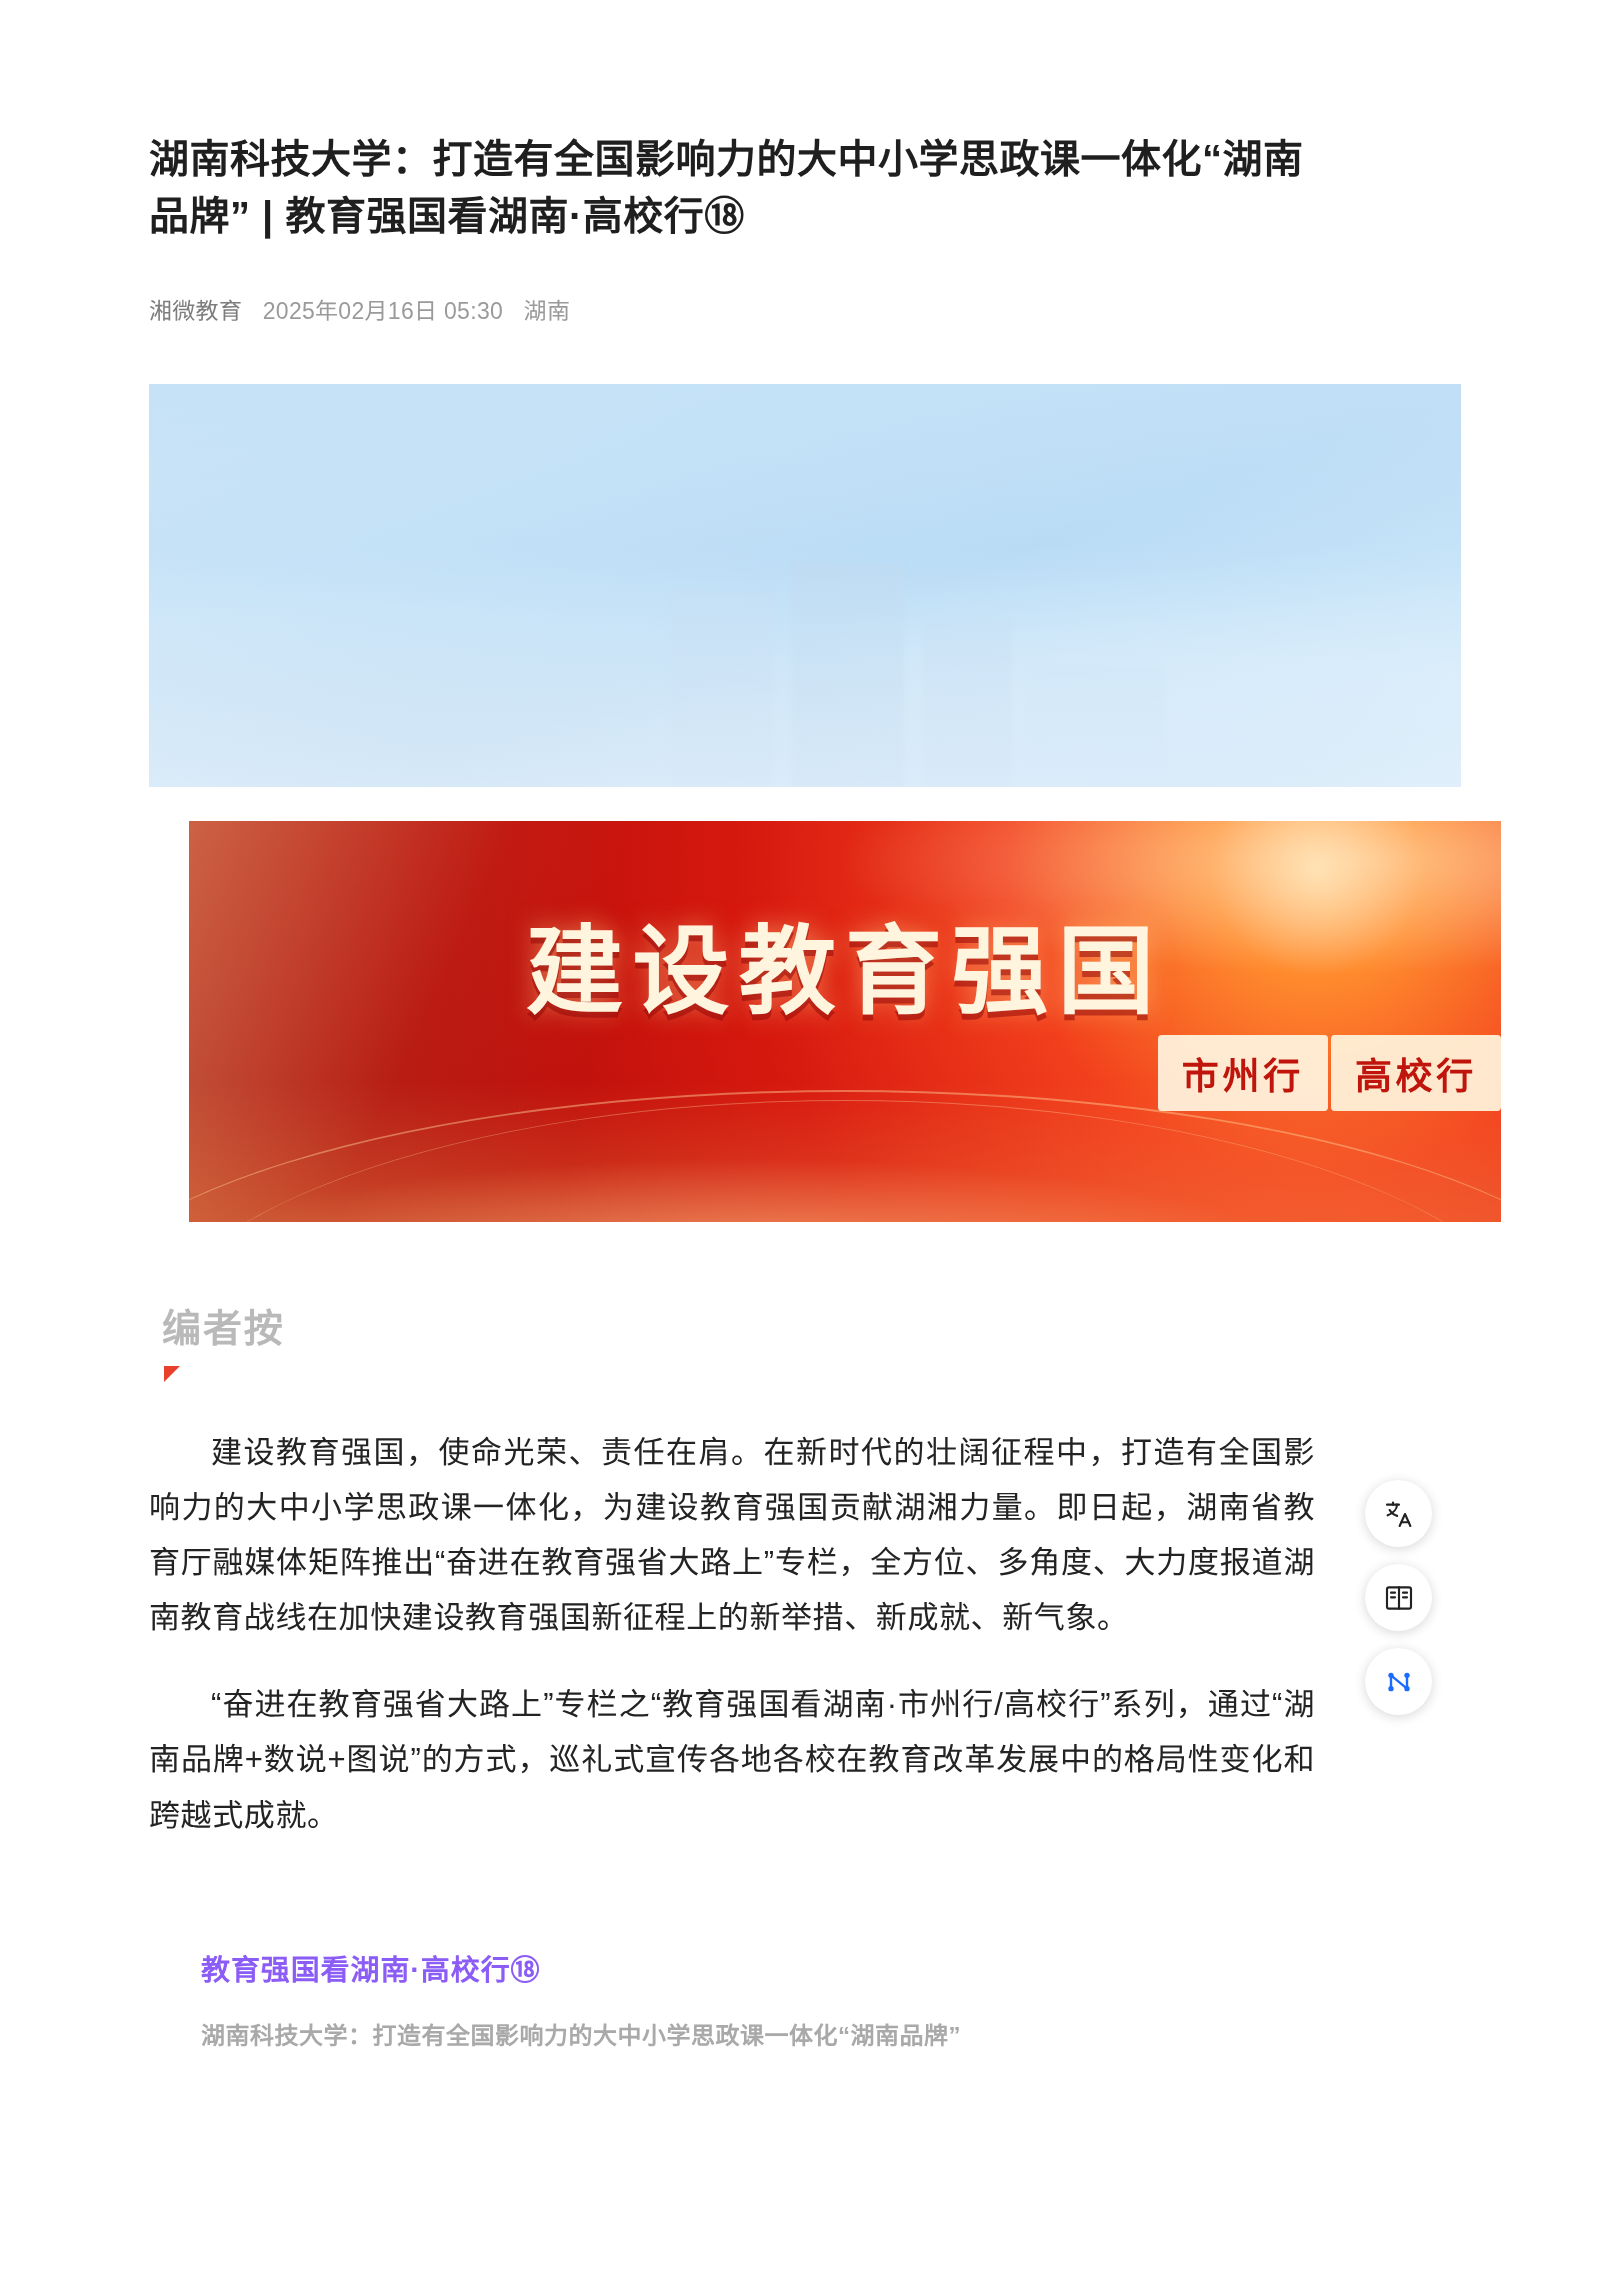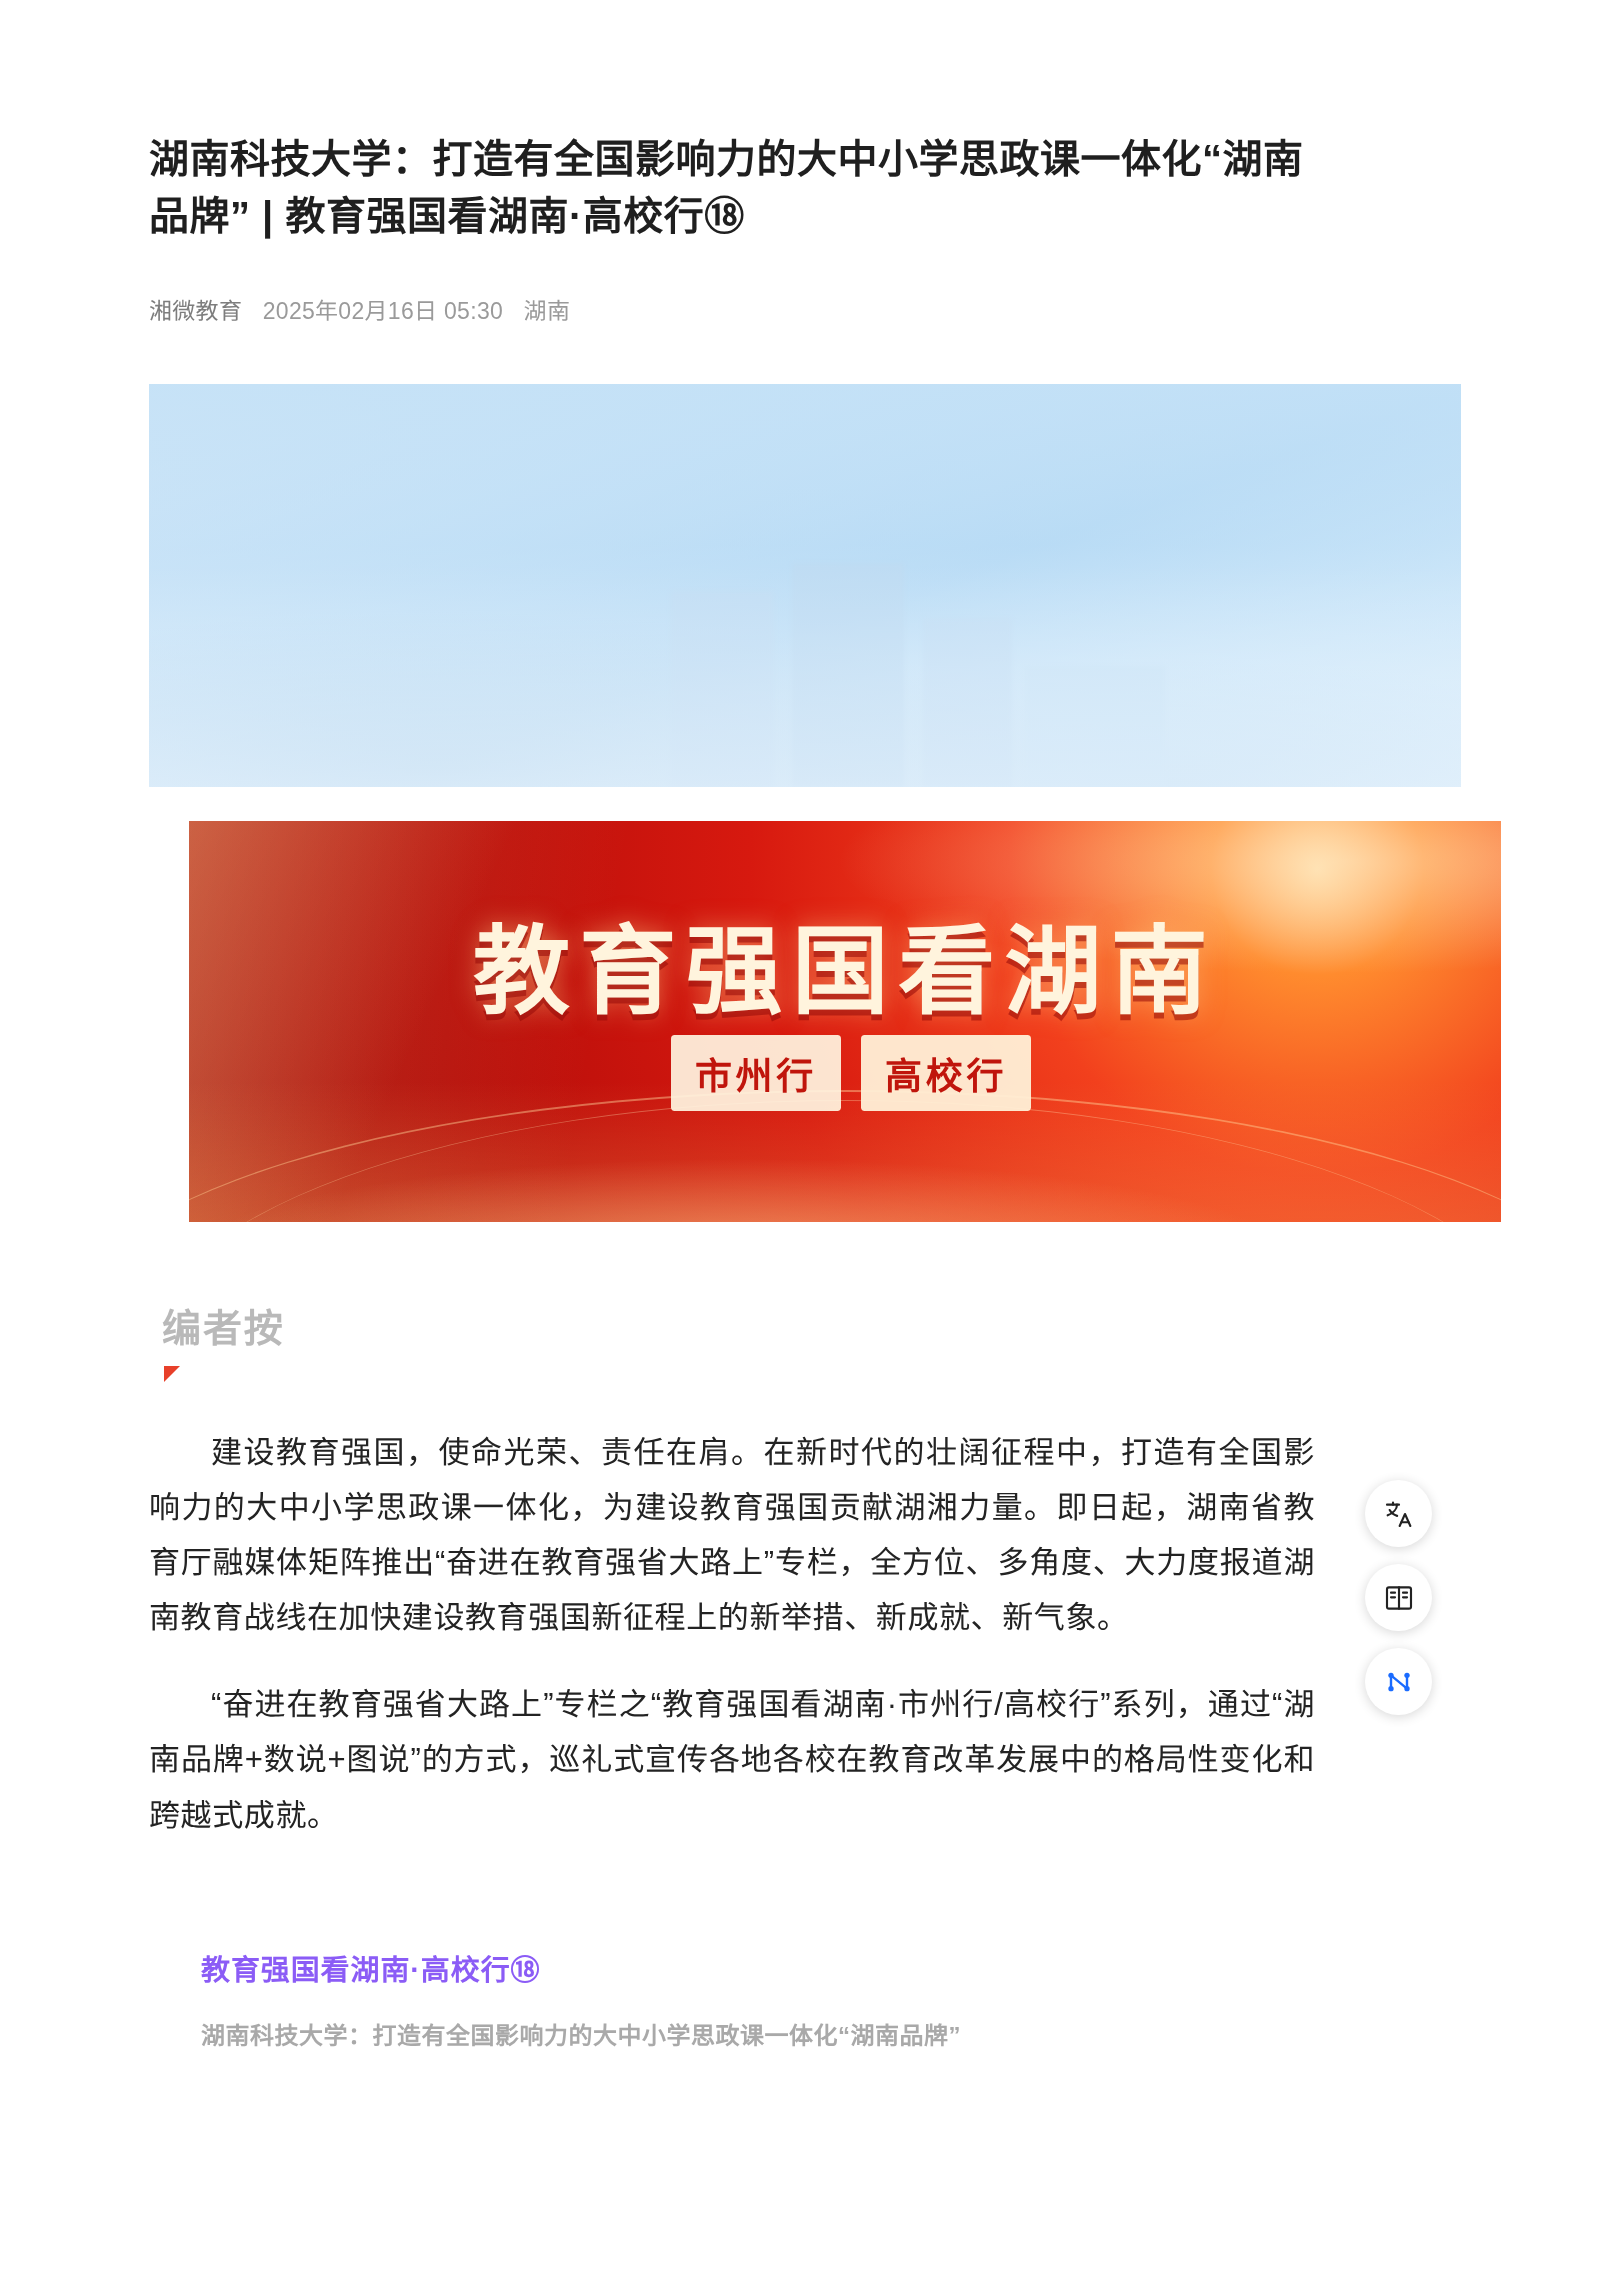--- a/index.html
+++ b/index.html
@@ -142,22 +142,22 @@
     letter-spacing: 9.3px;
     color: #fff4dd;
     text-shadow: 0 5.6px 0 rgba(150,10,8,0.55), 0 0 24px rgba(255,200,130,0.55);
     font-family: "DejaVu Sans", "Liberation Sans", sans-serif;
   }
   .banner-tags {
     position: absolute;
     top: 214px;
     left: 12px; right: 0;
     display: flex;
-    justify-content: center;
-    gap: 20px;
+    justify-content: flex-end;
+    gap: 3px;
   }
   .banner-tag {
     background: rgba(255,245,225,0.92);
     color: #c0150c;
     font-size: 37px;
     font-weight: 700;
     letter-spacing: 3.7px;
     padding: 11.2px 24px;
     border-radius: 3.7px;
   }
@@ -260,21 +260,21 @@
       <div class="bldg b3"></div>
       <div class="bldg b4"></div>
       <div class="haze"></div>
     </figure>
 
     <figure class="banner-figure">
       <div class="rays"></div>
       <div class="arc"></div>
       <div class="arc2"></div>
       <div class="glowbottom"></div>
-      <div class="banner-title">教育强国看湖南</div>
+      <div class="banner-title">建设教育强国</div>
       <div class="banner-tags">
         <span class="banner-tag">市州行</span>
         <span class="banner-tag alt">高校行</span>
       </div>
     </figure>
 
     <div class="editor-note-head">
       <div class="editor-note-label">编者按</div>
       <div class="editor-note-caret"></div>
     </div>

